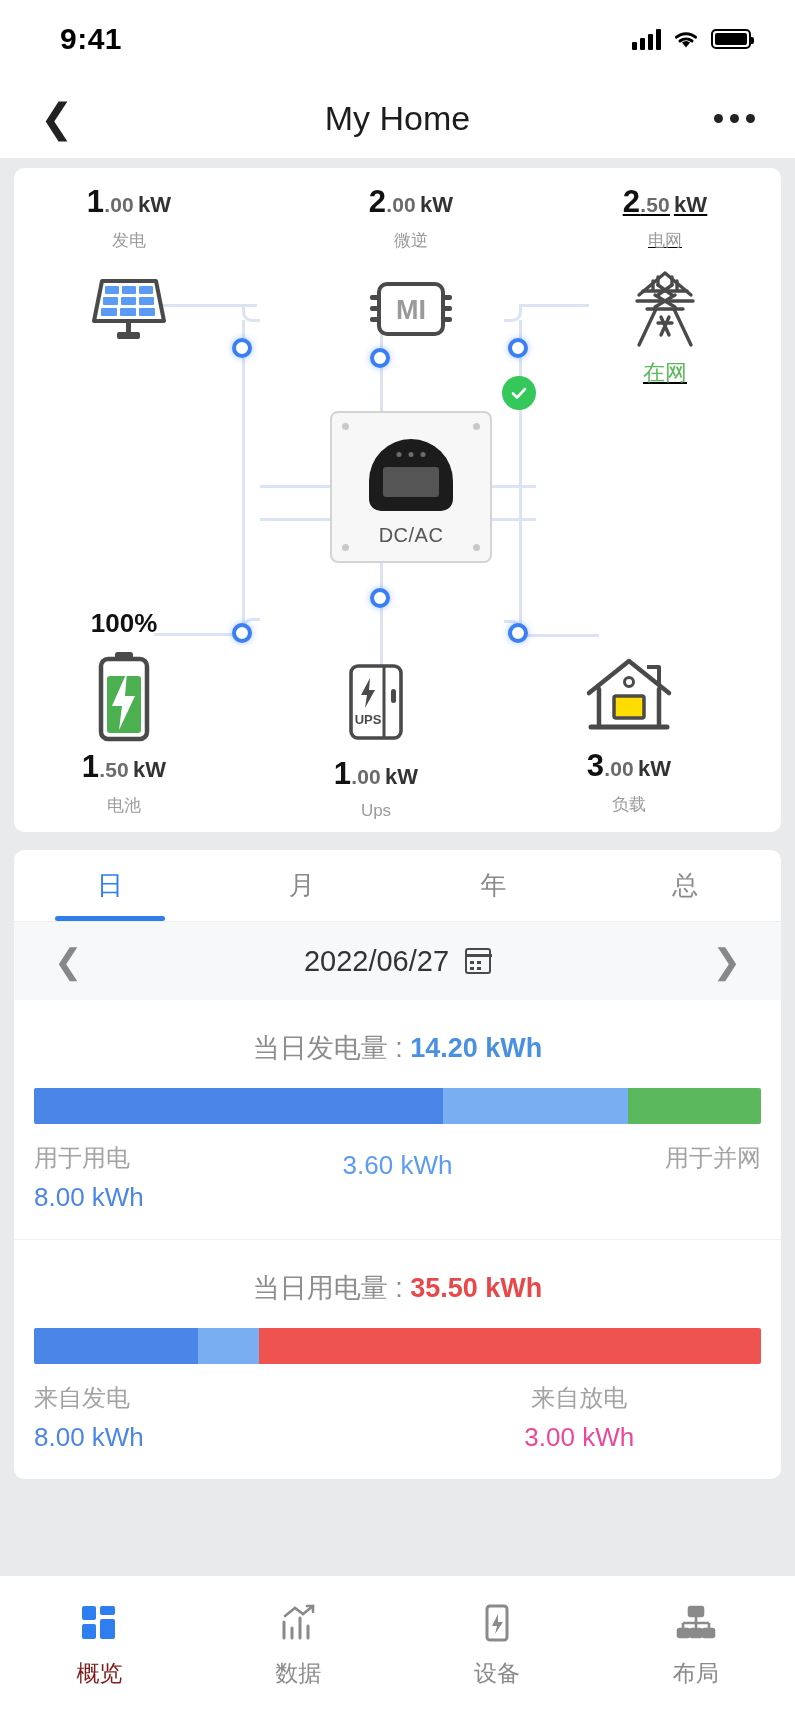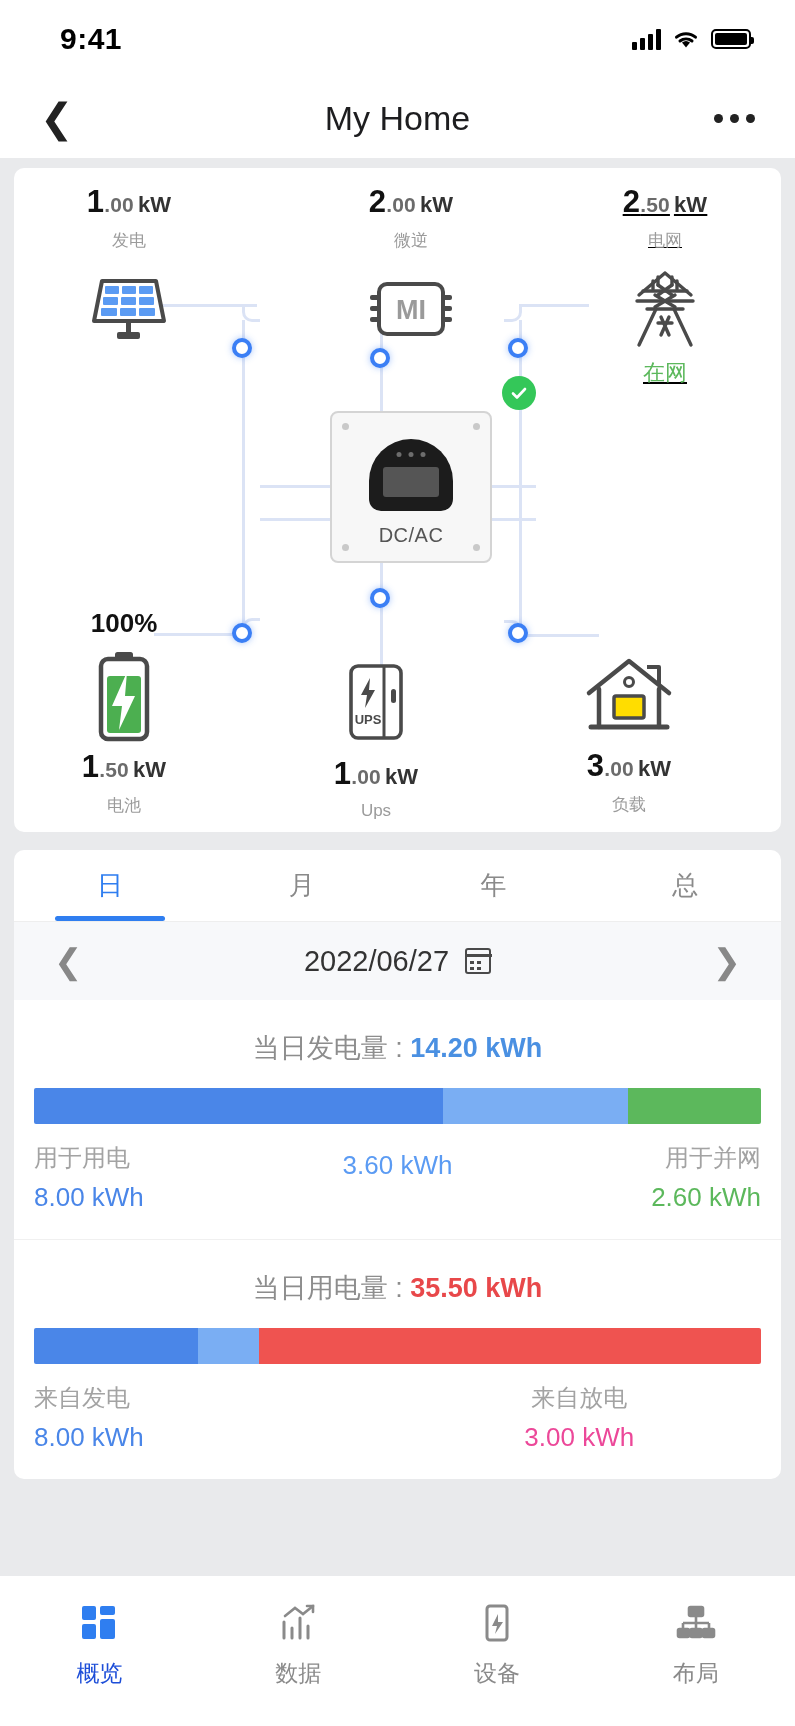--- a/index.html
+++ b/index.html
@@ -115,21 +115,21 @@
   .lg:nth-child(2) { text-align: center; }
   .lg:nth-child(3) { text-align: right; }
   .lg .lk { font-size: 24px; color: #a3a3a3; }
   .lg .lv { font-size: 26px; margin-top: 8px; }
 
   
   .tabbar { height: 150px; background: #fff; display: flex; align-items: center; flex: 0 0 auto; padding-bottom: 14px; }
   .tb { flex: 1; display: flex; flex-direction: column; align-items: center; gap: 12px; cursor: pointer; }
   .tb .ti { height: 46px; display:flex; align-items:center; justify-content:center; }
   .tb .tl { font-size: 23px; color: #8a8a8a; }
-  .tb.active .tl { color: #1d4ed8; }
+  .tb.active .tl { color: #7f1d1d; }
 </style>
 </head>
 <body>
 
 <div class="phone">
 
   <div class="statusbar">
     <div class="status-time">9:41</div>
     <div class="status-icons">
       <span class="sig">
@@ -358,21 +358,20 @@
         <div class="legend">
           <div class="lg">
             <div class="lk">用于用电</div>
             <div class="lv" style="color:#4a86e8">8.00 kWh</div>
           </div>
           <div class="lg">
             <div class="lv" style="color:#5b9bf3">3.60 kWh</div>
           </div>
           <div class="lg">
             <div class="lk">用于并网</div>
-            <div class="lv" style="color:#5cb85c">2.60 kWh</div>
           </div>
         </div>
       </div>
 
       <div class="sblock">
         <div class="stitle">
           <b>当日用电量</b><span> : </span><span class="amt" style="color:#e8484a">35.50 kWh</span>
         </div>
         <div class="bar">
           <i style="width:22.5%; background:#4a86e8"></i>

